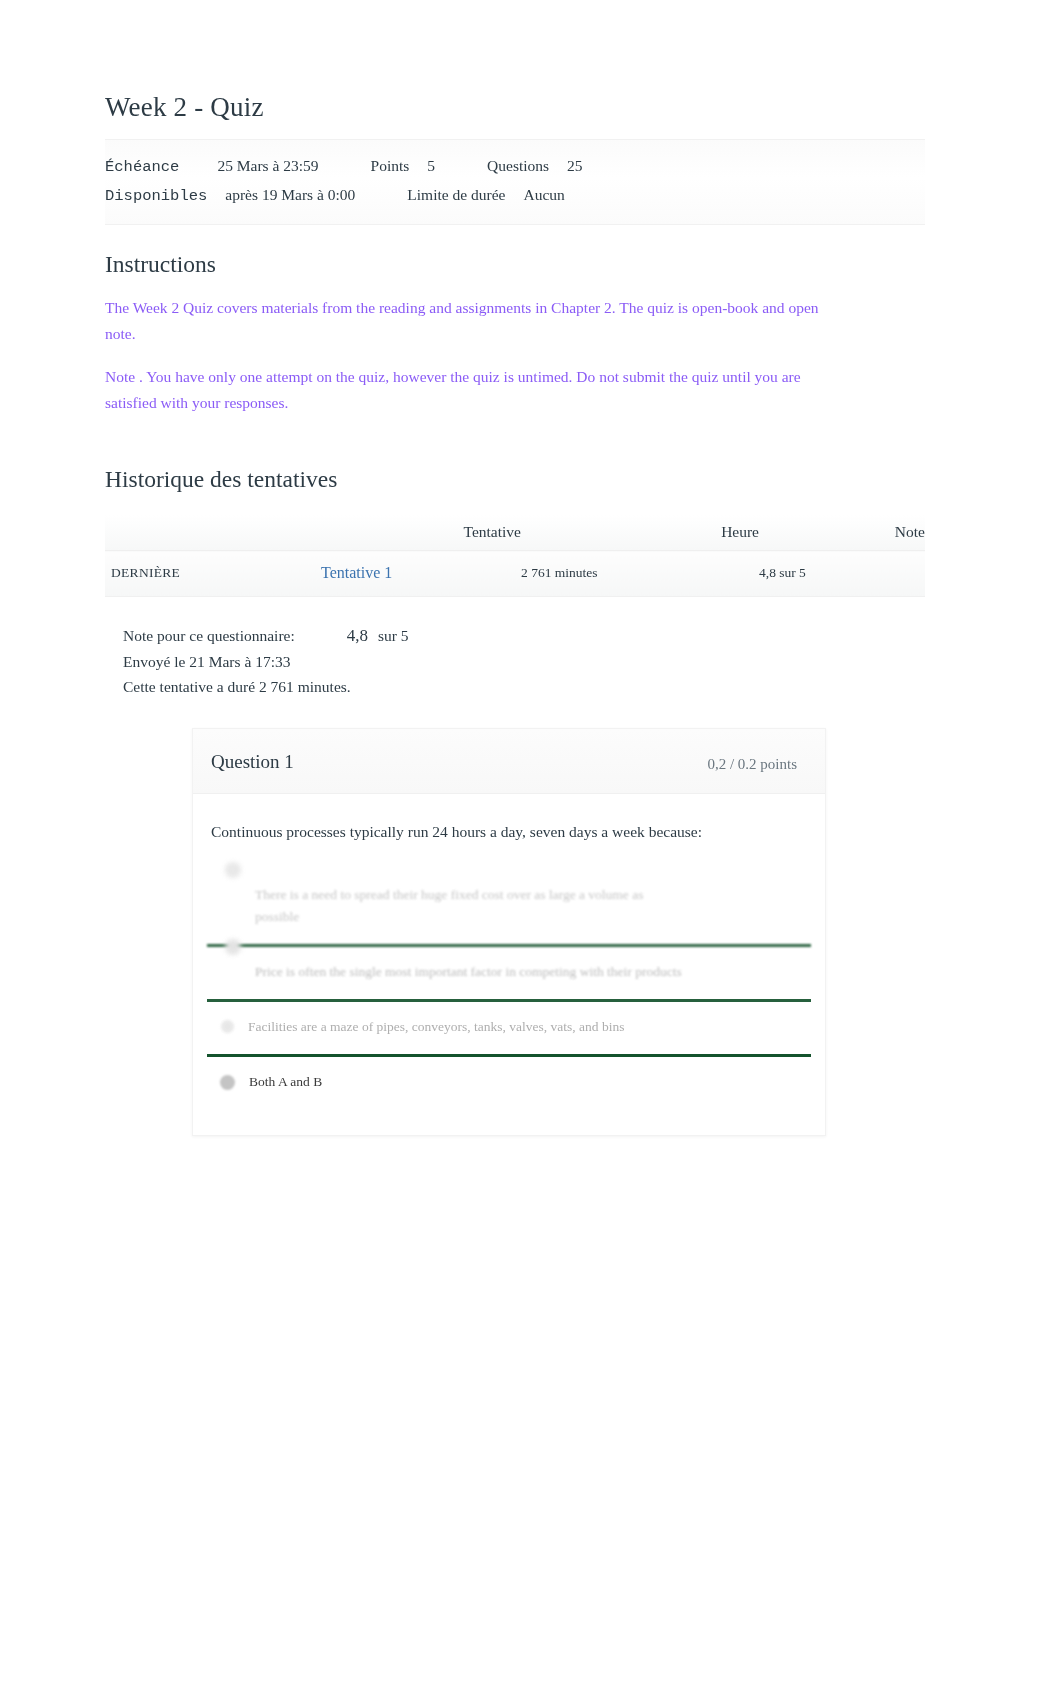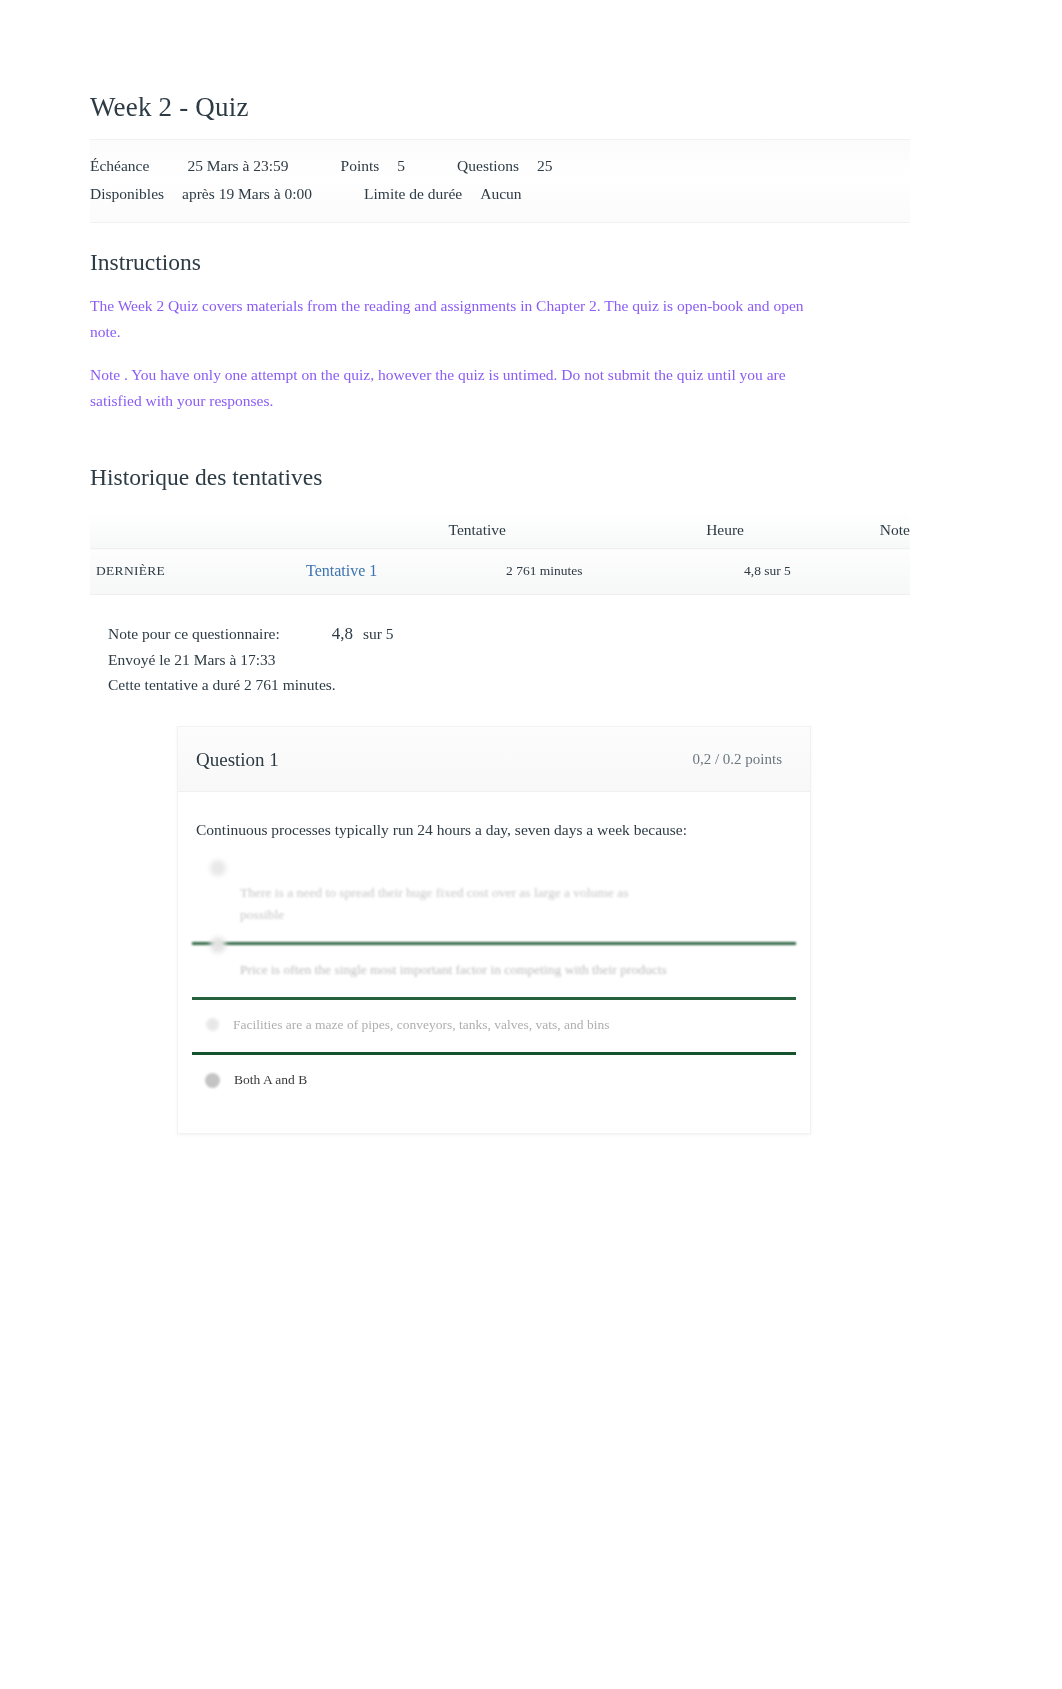--- a/index.html
+++ b/index.html
@@ -10,21 +10,21 @@
   body {
     width: 1062px;
     height: 1689px;
     position: relative;
     font-family: "Liberation Serif", "DejaVu Serif", serif;
     color: #2d3b45;
     overflow: hidden;
   }
   .page {
     position: absolute;
-    left: 90px;
+    left: 105px;
     top: 0;
     width: 820px;
   }
 
   
   .quiz-title {
     font-size: 27px;
     font-weight: normal;
     color: #2d3b45;
     margin: 0;
@@ -37,21 +37,21 @@
     margin-top: 16px;
     padding: 12px 0 14px 0;
     background: linear-gradient(180deg,#fbfbfb 0%, #ffffff 45%, #fbfbfb 100%);
     border-top: 1px solid #f1f1f1;
     border-bottom: 1px solid #f1f1f1;
     font-size: 15.5px;
     line-height: 28px;
     color: #2d3b45;
   }
   .info-row { display: block; white-space: pre; }
-  .info-label { display: inline-block; }
+  .info-label { display: inline-block; font-family: Liberation Mono, monospace; }
   .sp-1 { display:inline-block; width: 18px; }
   .sp-2 { display:inline-block; width: 38px; }
   .sp-3 { display:inline-block; width: 52px; }
   .sp-4 { display:inline-block; width: 10px; }
 
   
   h2.section {
     font-size: 23.5px;
     font-weight: normal;
     color: #2d3b45;
@@ -117,21 +117,21 @@
   .question-card {
     position: relative;
     margin: 28px 0 0 87px;
     width: 632px;
     background: #ffffff;
     border: 1px solid #f2f2f2;
     box-shadow: 0 1px 3px rgba(0,0,0,.05);
   }
   .question-header {
     display: flex;
-    align-items: center;
+    align-items: flex-end;
     justify-content: space-between;
     padding: 22px 28px 20px 18px;
     background: linear-gradient(180deg,#fcfcfc 0%, #f8f8f8 100%);
     border-bottom: 1px solid #f0f0f0;
   }
   .question-name {
     font-size: 19px;
     color: #2d3b45;
   }
   .question-points {

